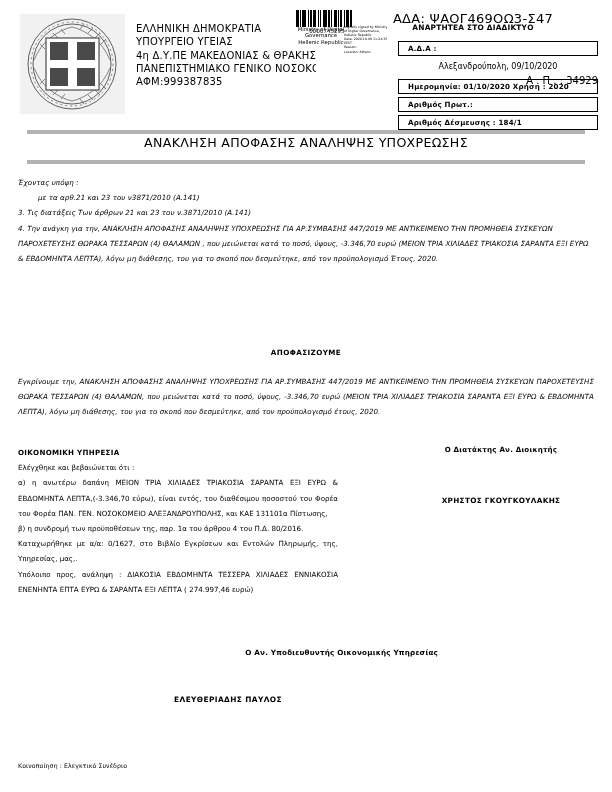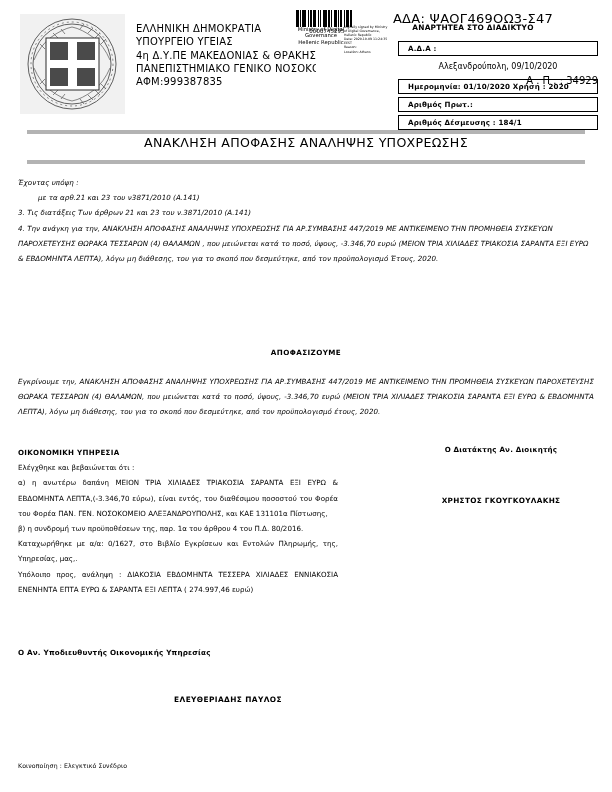--- a/index.html
+++ b/index.html
@@ -224,21 +224,21 @@
     font-weight: bold;
     letter-spacing: .3px;
     white-space: nowrap;
     margin-top: 6px;
   }
 
   .sub-sign-title {
     position: absolute;
     left: 18px; top: 648px;
     width: 420px;
-    text-align: left;
+    text-align: right;
     font-size: 7.2px;
     font-weight: bold;
     letter-spacing: .2px;
     white-space: nowrap;
   }
   .sub-sign-name {
     position: absolute;
     left: 18px; top: 695px;
     width: 420px;
     text-align: center;

